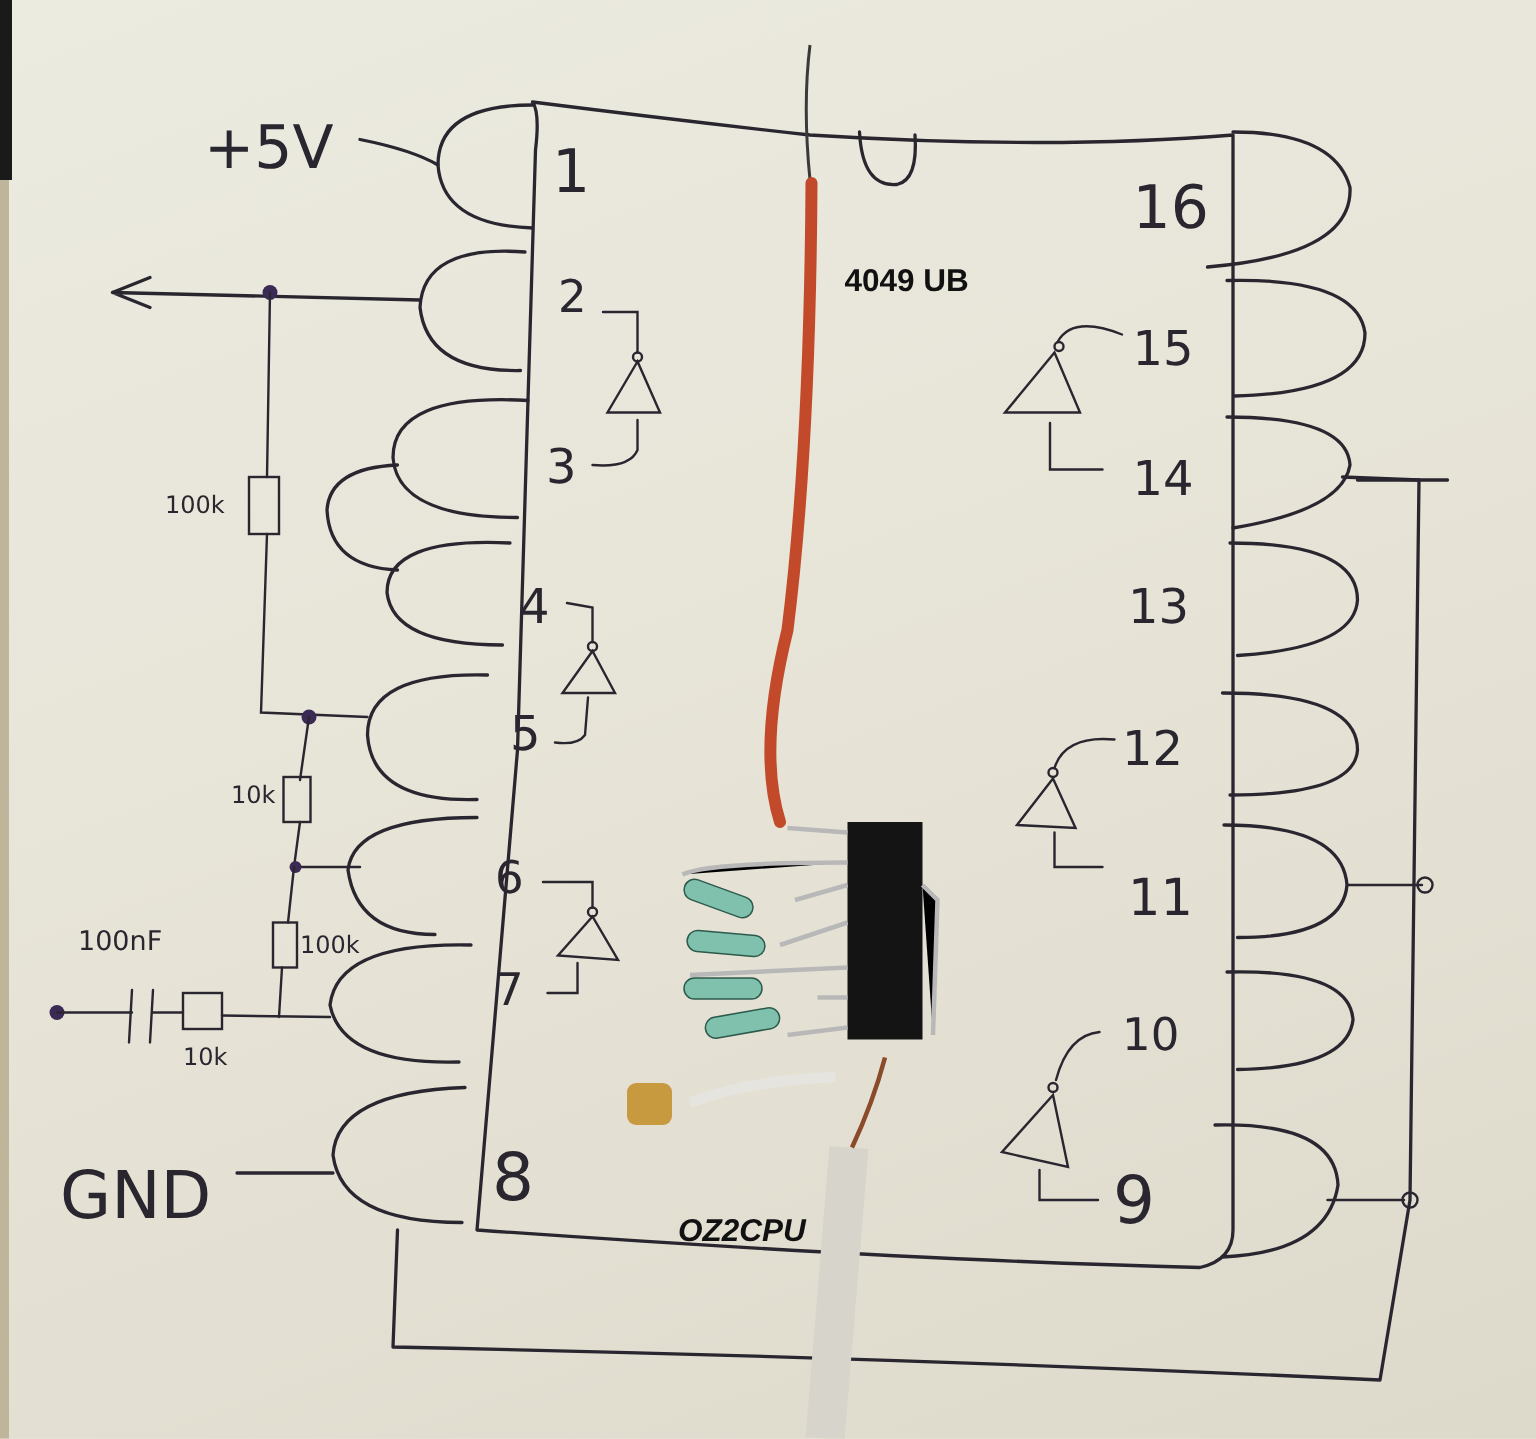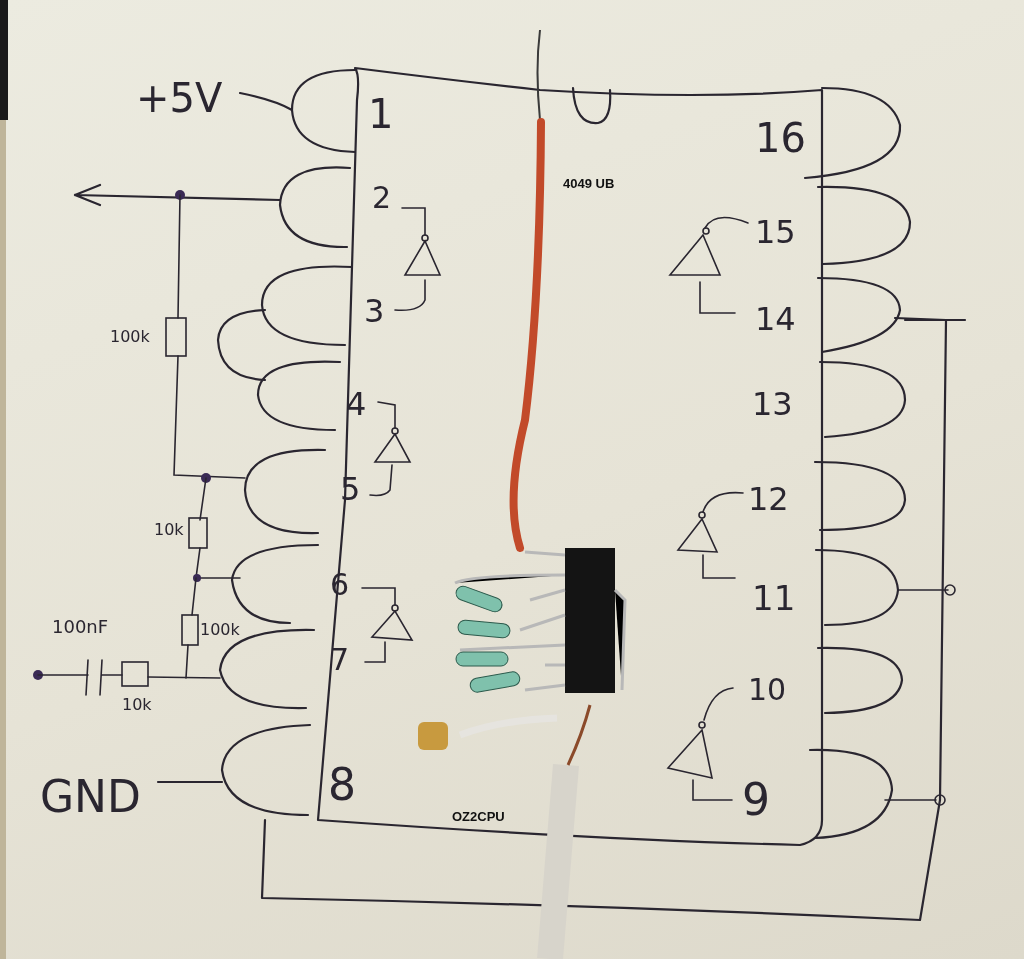--- a/index.html
+++ b/index.html
@@ -5,23 +5,23 @@
   html,body{margin:0;padding:0;}
   body{width:1024px;height:959px;overflow:hidden;background:#e8e4d8;font-family:"DejaVu Sans",sans-serif;}
   #stage{position:relative;width:1024px;height:959px;background:linear-gradient(160deg,#ecebe0 0%,#e6e3d6 55%,#ddd9cb 100%);}
   #edge{position:absolute;left:0;top:0;width:8px;height:120px;background:#1a1a1a;}
   #edge2{position:absolute;left:0;top:120px;width:6px;height:839px;background:#bfb59a;}
   svg{position:absolute;left:0;top:0;}
   .ink{fill:none;stroke:#2a2630;stroke-width:2.2;stroke-linecap:round;stroke-linejoin:round;}
   .ink-thin{fill:none;stroke:#2a2630;stroke-width:1.6;stroke-linecap:round;}
   .dot{fill:#3a2a55;}
   .hand{font-family:"DejaVu Sans",sans-serif;fill:#2a2630;}
-  .label-print{position:absolute;font-family:"Liberation Sans",sans-serif;font-weight:bold;font-size:13px;color:#111;}
+  .label-print{position:absolute;font-family:"Liberation Sans",sans-serif;font-weight:bold;font-size:21px;color:#111;}
   #chip-label{left:563px;top:176px;}
-  #call-label{left:452px;top:809px;}
+  #call-label{left:452px;top:809px;font-style:italic;}
 </style>
 </head>
 <body>
 
 <div id="stage">
   <div id="edge"></div>
   <div id="edge2"></div>
 
   <svg width="1024" height="959" viewBox="0 0 1024 959">
 

